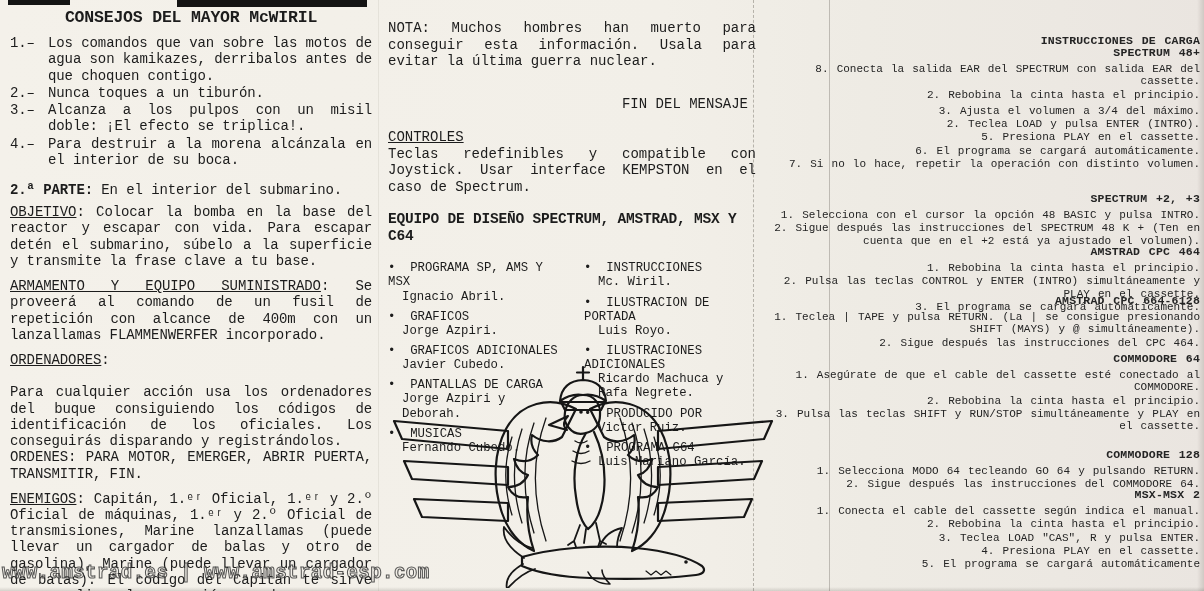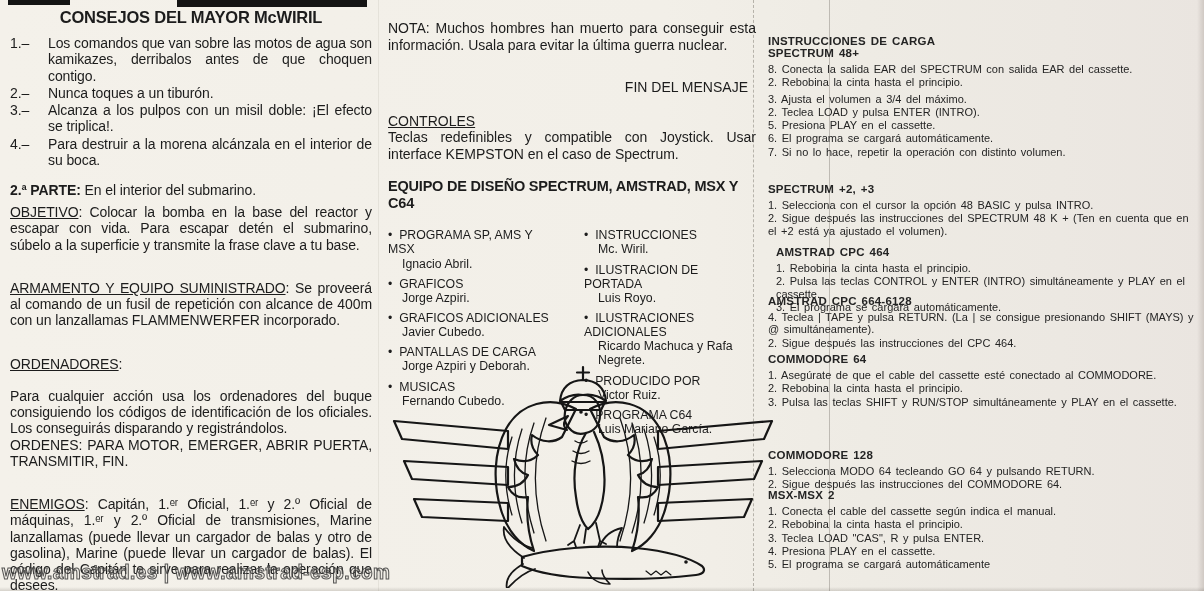--- a/index.html
+++ b/index.html
@@ -1,38 +1,38 @@
 <!DOCTYPE html>
 <html><head>
 <meta charset="utf-8">
 <style>
   html,body{margin:0;padding:0;background:#777;}
   .page{
     position:relative; width:1204px; height:591px; overflow:hidden;
     background:linear-gradient(90deg,#f4f1ea 0%,#f2efe8 55%,#eeebe4 72%,#ece8e2 88%,#eae5e0 100%);
-    font-family:Liberation Sans, sans-serif; color:#1c1c1c;
+    font-family:Liberation Mono, monospace; color:#1c1c1c;
   }
   
   .bar{position:absolute;background:#141414;}
   .bar1{left:8px;top:0;width:62px;height:5px;}
   .bar2{left:177px;top:0;width:190px;height:7px;}
   .fold{position:absolute;top:0;bottom:0;}
   .fold-a{left:378px;width:1px;background:rgba(110,104,92,0.10);}
   .fold-b{left:753px;width:0;border-left:1px dashed rgba(95,90,80,0.40);}
   .fold-c{left:829px;width:1px;background:rgba(110,105,98,0.38);}
   .edge-right{position:absolute;top:0;bottom:0;right:0;width:7px;background:linear-gradient(90deg,transparent,rgba(140,128,122,0.28));}
   .edge-bottom{position:absolute;left:0;right:0;bottom:0;height:4px;background:linear-gradient(0deg,rgba(90,85,78,0.20),transparent);}
 
   
   .panel-left{position:absolute;left:10px;top:8px;width:362px;font-size:14px;line-height:1.16;letter-spacing:-0.1px;}
   .col-title{font-weight:bold;font-size:16.5px;text-align:center;letter-spacing:-0.2px;margin-bottom:8px;}
   .tip{display:flex;margin-bottom:1px;}
   .tip-num{flex:0 0 38px;}
   .tip-text{flex:1;text-align:justify;}
-  .para{margin-top:27px;text-align:justify;}
+  .para{margin-top:9px;text-align:justify;}
   .u{text-decoration:underline;}
   .b{font-weight:bold;}
   .fin-title{font-weight:bold;font-size:15.5px;margin-top:13px;}
   .fin-para{margin-top:6px;text-align:justify;}
 
   
   .panel-mid{position:absolute;left:388px;top:20px;width:368px;font-size:14px;line-height:1.18;}
   .nota{text-align:justify;}
   .fin-mensaje{text-align:right;padding-right:8px;margin-top:26px;}
   .controles-h{margin-top:17px;text-decoration:underline;}
@@ -42,21 +42,21 @@
   .credits-col{flex:1;}
   .credit{margin-bottom:6px;}
   .credit-role::before{content:"\2022\00a0\00a0";}
   .credit-name{padding-left:14px;}
 
   
   .logo{position:absolute;left:390px;top:364px;width:386px;height:224px;}
   .logo svg{width:100%;height:100%;}
 
   
-  .panel-right{position:absolute;left:766px;top:0;width:436px;height:591px;font-size:11px;line-height:1.12;color:#242424;word-spacing:1.5px;}
+  .panel-right{position:absolute;left:766px;top:0;width:436px;height:591px;font-size:11px;line-height:1.12;color:#242424;word-spacing:1.5px;text-align:right;}
   .sec{position:absolute;left:2px;right:2px;}
   .sec-h{font-weight:bold;font-size:11.5px;margin-bottom:3px;letter-spacing:0.2px;}
   .step{margin-bottom:1px;}
 
   
   .watermark{
     position:absolute;left:2px;top:561px;white-space:nowrap;
     font-size:20px;font-weight:bold;letter-spacing:0.5px;
     color:rgba(238,236,230,0.30);
     -webkit-text-stroke:1.1px rgba(52,52,52,0.82);
@@ -223,36 +223,36 @@
       <div class="sec-h">SPECTRUM 48+</div>
       <div class="step">8. Conecta la salida EAR del SPECTRUM con salida EAR del cassette.</div>
       <div class="step">2. Rebobina la cinta hasta el principio.</div>
       <div class="step" style="margin-top:4px;">3. Ajusta el volumen a 3/4 del máximo.</div>
       <div class="step">2. Teclea LOAD y pulsa ENTER (INTRO).</div>
       <div class="step">5. Presiona PLAY en el cassette.</div>
       <div class="step">6. El programa se cargará automáticamente.</div>
       <div class="step">7. Si no lo hace, repetir la operación con distinto volumen.</div>
     </div>
 
-    <div class="sec" style="top:183px;">
+    <div class="sec" style="top:193px;">
       <div class="sec-h">SPECTRUM +2, +3</div>
       <div class="step">1. Selecciona con el cursor la opción 48 BASIC y pulsa INTRO.</div>
       <div class="step">2. Sigue después las instrucciones del SPECTRUM 48 K + (Ten en cuenta que en el +2 está ya ajustado el volumen).</div>
     </div>
 
     <div class="sec" style="top:246px;margin-left:8px;">
       <div class="sec-h">AMSTRAD CPC 464</div>
       <div class="step">1. Rebobina la cinta hasta el principio.</div>
       <div class="step">2. Pulsa las teclas CONTROL y ENTER (INTRO) simultáneamente y PLAY en el cassette.</div>
       <div class="step">3. El programa se cargará automáticamente.</div>
     </div>
 
     <div class="sec" style="top:295px;">
       <div class="sec-h">AMSTRAD CPC 664-6128</div>
-      <div class="step">4. Teclea | TAPE y pulsa RETURN. (La | se consigue presionando SHIFT (MAYS) y @ simultáneamente).</div>
+      <div class="step">1. Teclea | TAPE y pulsa RETURN. (La | se consigue presionando SHIFT (MAYS) y @ simultáneamente).</div>
       <div class="step">2. Sigue después las instrucciones del CPC 464.</div>
     </div>
 
     <div class="sec" style="top:353px;">
       <div class="sec-h">COMMODORE 64</div>
       <div class="step">1. Asegúrate de que el cable del cassette esté conectado al COMMODORE.</div>
       <div class="step">2. Rebobina la cinta hasta el principio.</div>
       <div class="step">3. Pulsa las teclas SHIFT y RUN/STOP simultáneamente y PLAY en el cassette.</div>
     </div>
 

